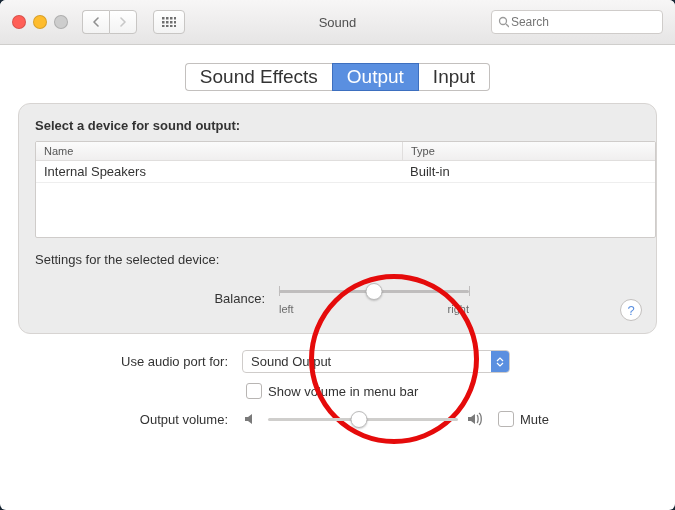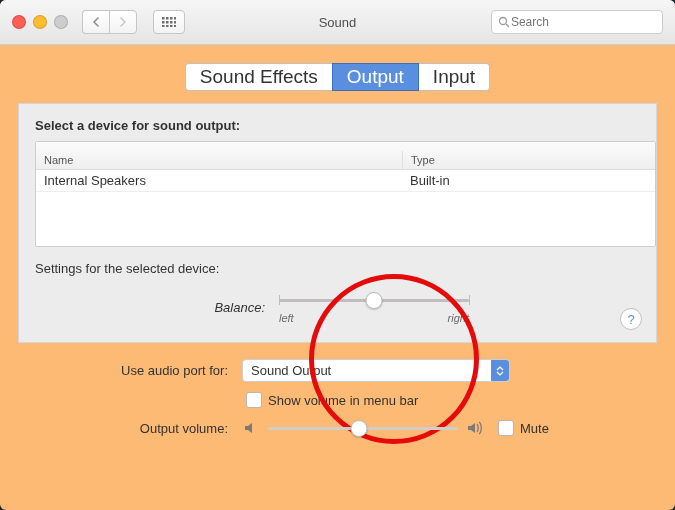--- a/index.html
+++ b/index.html
@@ -1,48 +1,48 @@
 <!DOCTYPE html>
 <html><head>
 <meta charset="utf-8">
 <style>
   html,body{margin:0;padding:0;background:#1a2a3a;font-family:-apple-system,Helvetica,Arial,sans-serif;font-size:13px;color:#333;}
-  .window{width:675px;height:510px;background:#fdba74;border-radius:6px;overflow:hidden;box-shadow:0 10px 30px rgba(0,0,0,.4);}
+  .window{width:675px;height:510px;background:#ffffff;border-radius:6px;overflow:hidden;box-shadow:0 10px 30px rgba(0,0,0,.4);}
   .titlebar{height:44px;background:linear-gradient(#f7f6f6,#e6e5e5);border-bottom:1px solid #cfcecc;display:flex;align-items:center;padding:0 12px;gap:8px;position:relative;}
   .traffic{display:flex;gap:7px;}
   .dot{width:12px;height:12px;border-radius:50%;border:0.5px solid rgba(0,0,0,.15);}
   .dot.red{background:#ff5f57;}
   .dot.yel{background:#febc2e;}
   .dot.grn{background:#cdcdcd;}
   .navbtns{display:flex;margin-left:6px;}
   .segbtn{width:26px;height:22px;background:linear-gradient(#ffffff,#f3f3f3);border:1px solid #c8c6c4;display:flex;align-items:center;justify-content:center;color:#9a9a9a;}
   .segbtn:first-child{border-radius:4px 0 0 4px;border-right:none;}
   .segbtn:last-child{border-radius:0 4px 4px 0;}
   .appsbtn{width:30px;height:22px;background:linear-gradient(#ffffff,#f3f3f3);border:1px solid #c8c6c4;border-radius:4px;margin-left:8px;display:flex;align-items:center;justify-content:center;}
   .titlelabel{position:absolute;left:0;right:0;text-align:center;font-size:13px;color:#4f4f4f;pointer-events:none;font-weight:500;}
   .searchwrap{margin-left:auto;display:flex;align-items:center;background:#fff;border:1px solid #cfccca;border-radius:4px;height:22px;width:158px;padding:0 6px;color:#9a9a9a;gap:0;}
   .searchwrap input{border:none;outline:0;width:100%;font-size:12px;background:transparent;}
   .body{padding:18px 18px 10px 18px;}
   .tabs{display:flex;justify-content:center;margin-bottom:12px;}
   .tabs .tab{background:#fff;border:1px solid #c3c0be;padding:2px 14px;font-size:19px;}
   .tabs .tab:first-child{border-radius:4px 0 0 4px;border-right:none;}
   .tabs .tab:last-child{border-radius:0 4px 4px 0;border-left:none;}
   .tabs .tab.active{background:#5a8fe0;border-color:#3d6fbf;color:#fff;}
-  .panel{border:1px solid #d7d4d2;border-radius:0;padding:14px 0 18px 16px;background:#ececec;position:relative;}
+  .panel{border:1px solid #d7d4d2;border-radius:12px;padding:14px 0 18px 16px;background:#ececec;position:relative;}
   .heading{font-weight:600;margin-bottom:8px;}
   .table{border:1px solid #cfccca;border-radius:2px;background:#fff;overflow:hidden;}
   .thead{display:flex;background:linear-gradient(#fbfbfb,#f0efef);border-bottom:1px solid #e0dedd;}
-  .thead .cell{padding:3px 8px;font-size:11px;color:#555;margin-top:9px;}
+  .thead .cell{padding:3px 8px;font-size:11px;color:#555;}
   .thead .cell:first-child{width:350px;border-right:1px solid #e0dedd;}
   .trow{display:flex;border-bottom:1px solid #eee;}
   .trow .cell{padding:3px 8px;}
   .trow .cell:first-child{width:350px;}
   .tblank{height:54px;}
   .subheading{margin-top:14px;}
-  .balance-row{display:flex;align-items:center;margin-top:14px;position:relative;font-style:italic;}
+  .balance-row{display:flex;align-items:center;margin-top:14px;position:relative;}
   .lbl-right{width:230px;text-align:right;padding-right:14px;}
   .slider{position:relative;width:190px;height:20px;}
   .track{position:absolute;top:9px;left:0;right:0;height:3px;background:#bfbdbd;border-radius:2px;}
   .tick{position:absolute;top:5px;width:1px;height:10px;background:#bfbdbd;}
   .knob{position:absolute;top:2px;width:15px;height:15px;background:#fff;border:1px solid #bbb;border-radius:50%;box-shadow:0 1px 2px rgba(0,0,0,.2);transform:translateX(-50%);}
   .sublabels{display:flex;justify-content:space-between;width:190px;font-size:11px;color:#6b6b6b;margin-top:2px;}
   .helpbtn{position:absolute;right:14px;bottom:12px;width:20px;height:20px;border:1px solid #c3c0be;border-radius:50%;background:#fff;color:#5a8fe0;display:flex;align-items:center;justify-content:center;font-size:13px;}
   .highlight{position:absolute;border:5px solid #e50b0b;border-radius:50%;width:160px;height:160px;left:290px;top:170px;pointer-events:none;}
   .footer{margin-top:16px;}
   .frow{display:flex;align-items:center;margin-bottom:10px;}

